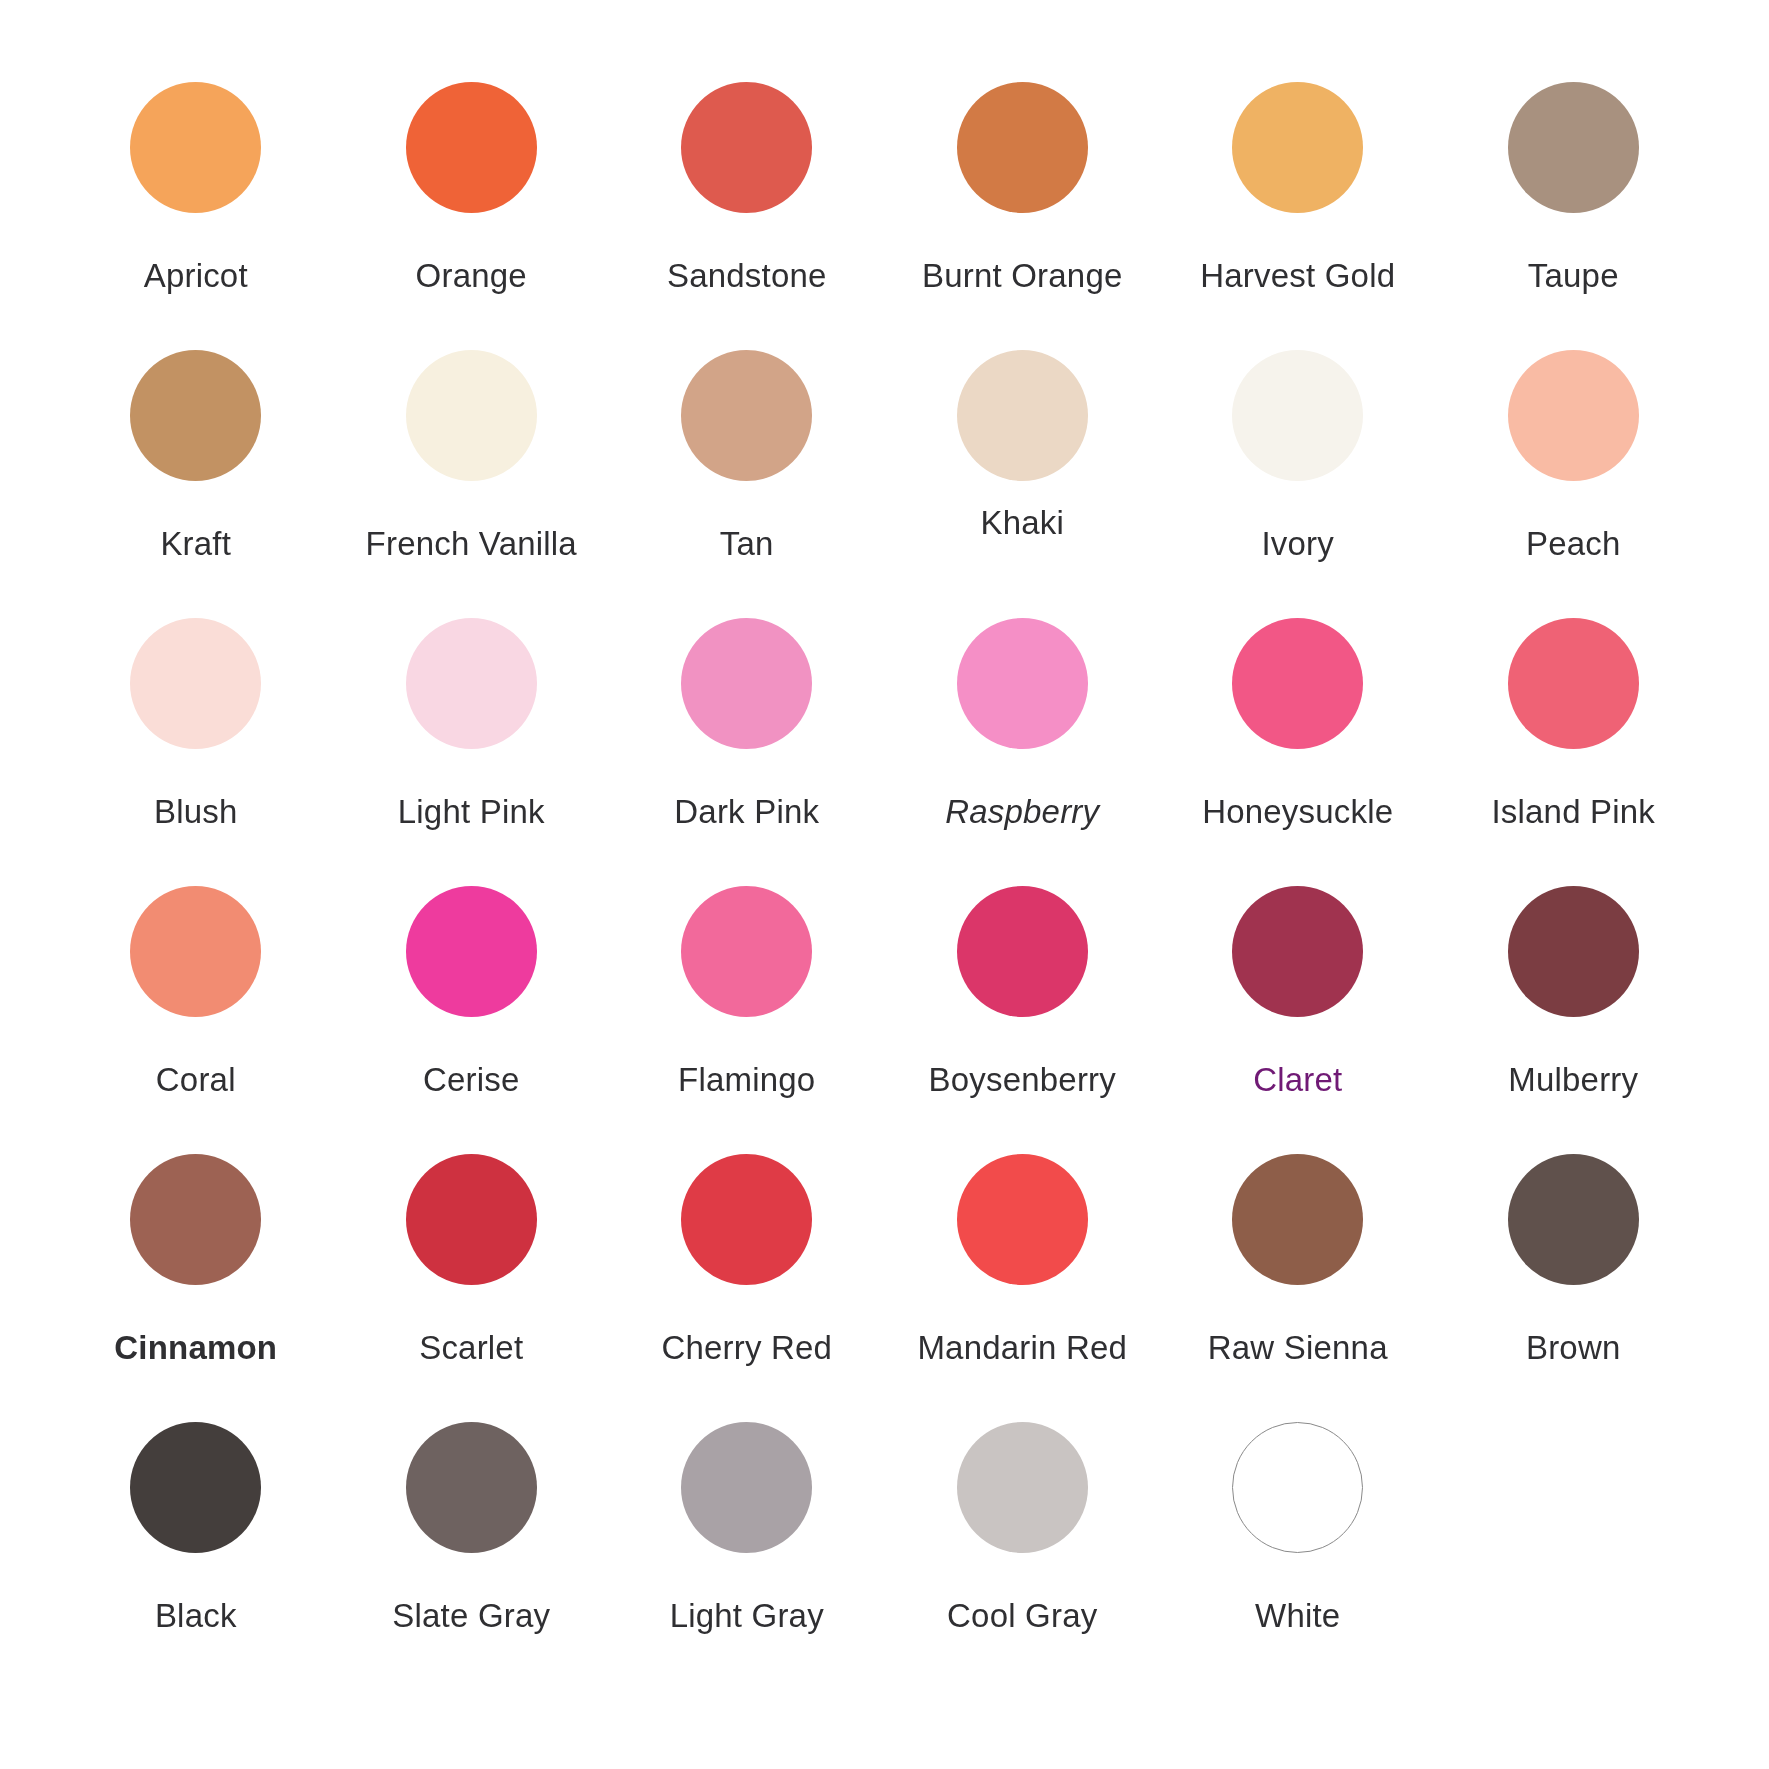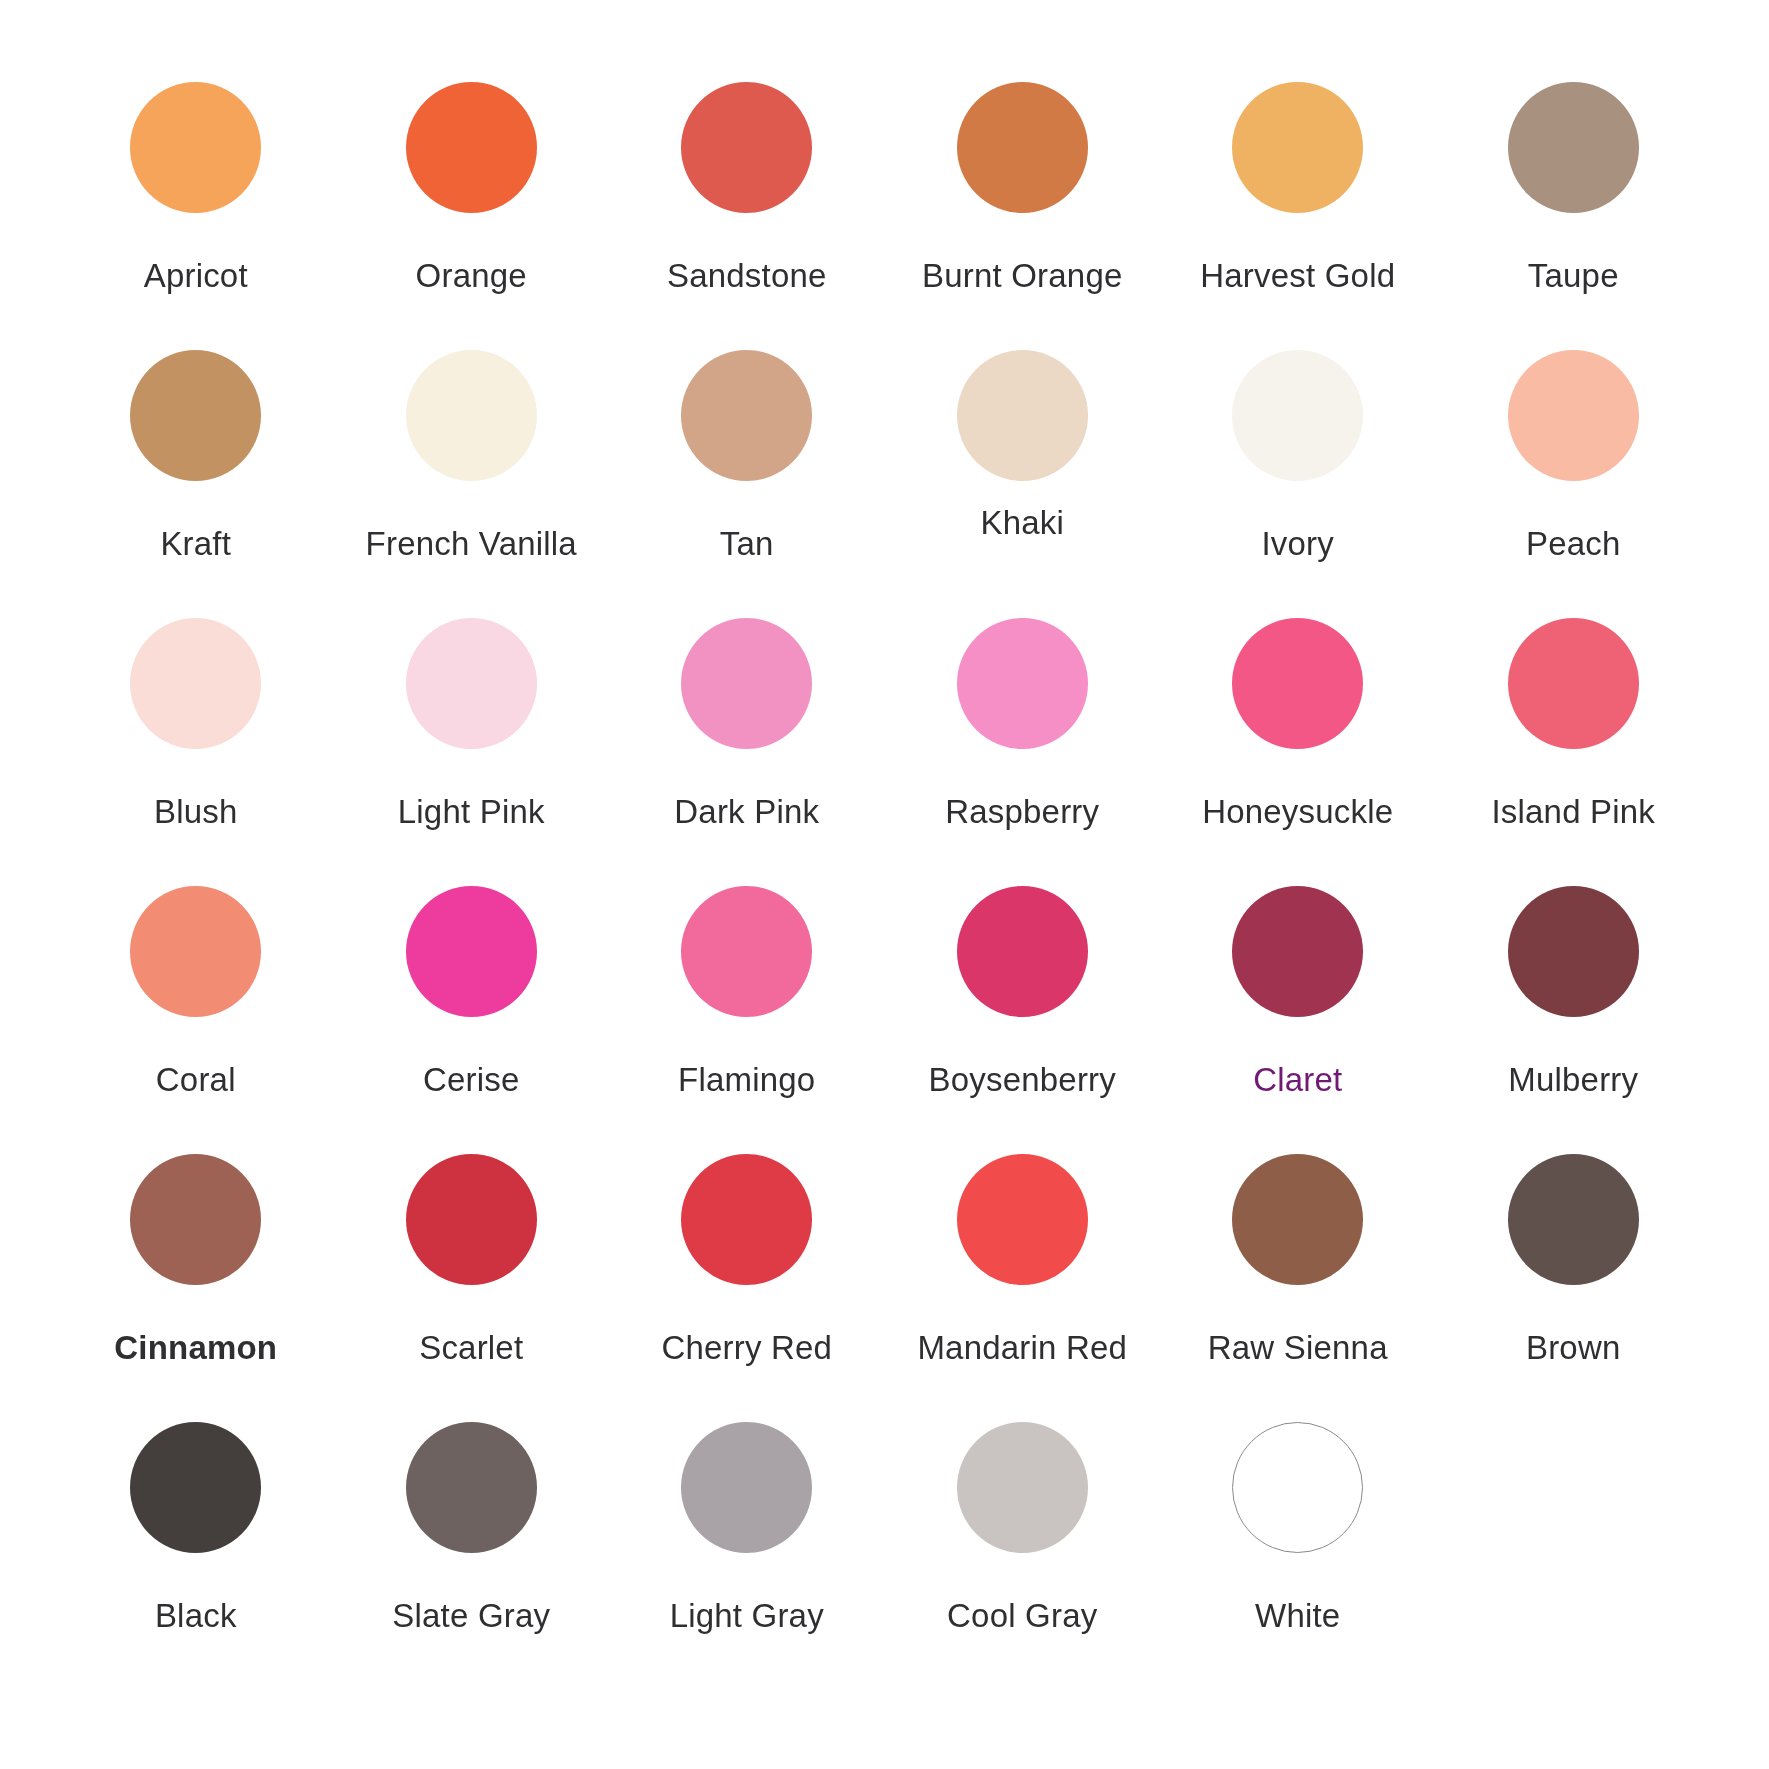--- a/index.html
+++ b/index.html
@@ -124,21 +124,21 @@
     <div class="swatch-cell">
       <div class="swatch-dot" title="#F9D7E3" style="background: rgb(249, 215, 227);"></div>
       <div class="swatch-label" style="color: rgb(47, 47, 50);">Light Pink</div>
     </div>
     <div class="swatch-cell">
       <div class="swatch-dot" title="#F192C2" style="background: rgb(241, 146, 194);"></div>
       <div class="swatch-label" style="color: rgb(47, 47, 50);">Dark Pink</div>
     </div>
     <div class="swatch-cell">
       <div class="swatch-dot" title="#F58FC6" style="background: rgb(245, 143, 198);"></div>
-      <div class="swatch-label" style="color: rgb(47, 47, 50);">Raspberry</div>
+      <div class="swatch-label" style="color: rgb(47, 47, 50); font-style: italic;">Raspberry</div>
     </div>
     <div class="swatch-cell">
       <div class="swatch-dot" title="#F25786" style="background: rgb(242, 87, 134);"></div>
       <div class="swatch-label" style="color: rgb(47, 47, 50);">Honeysuckle</div>
     </div>
     <div class="swatch-cell">
       <div class="swatch-dot" title="#EF6275" style="background: rgb(239, 98, 117);"></div>
       <div class="swatch-label" style="color: rgb(47, 47, 50);">Island Pink</div>
     </div>
     <div class="swatch-cell">

